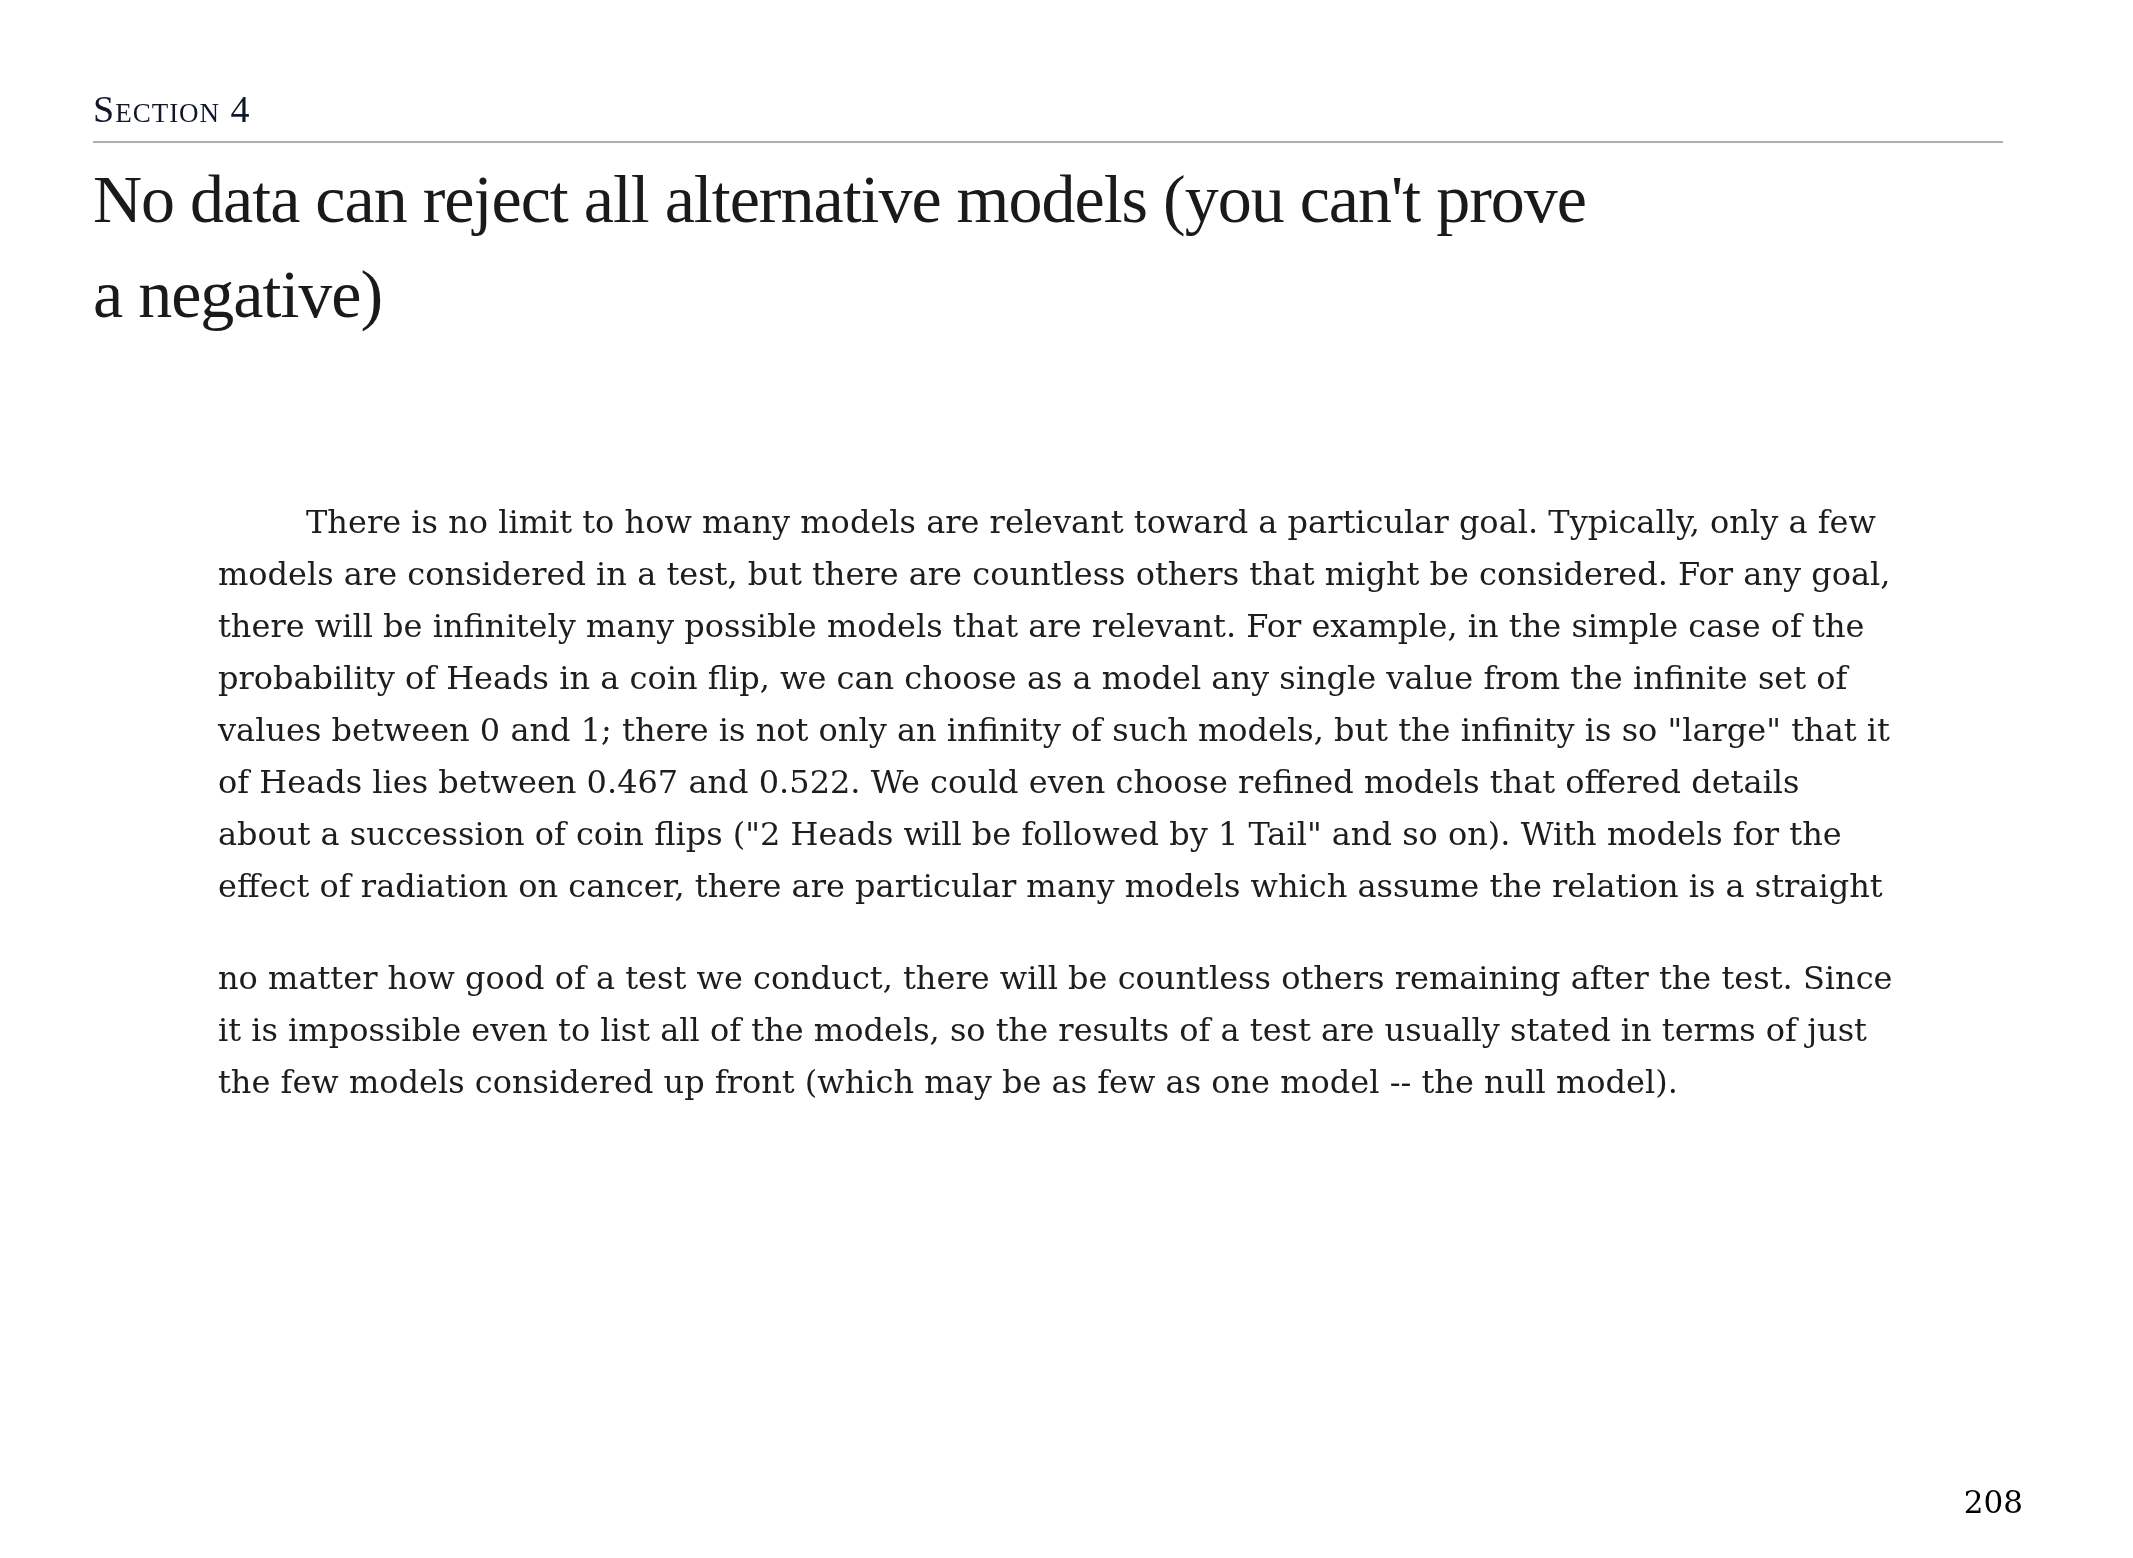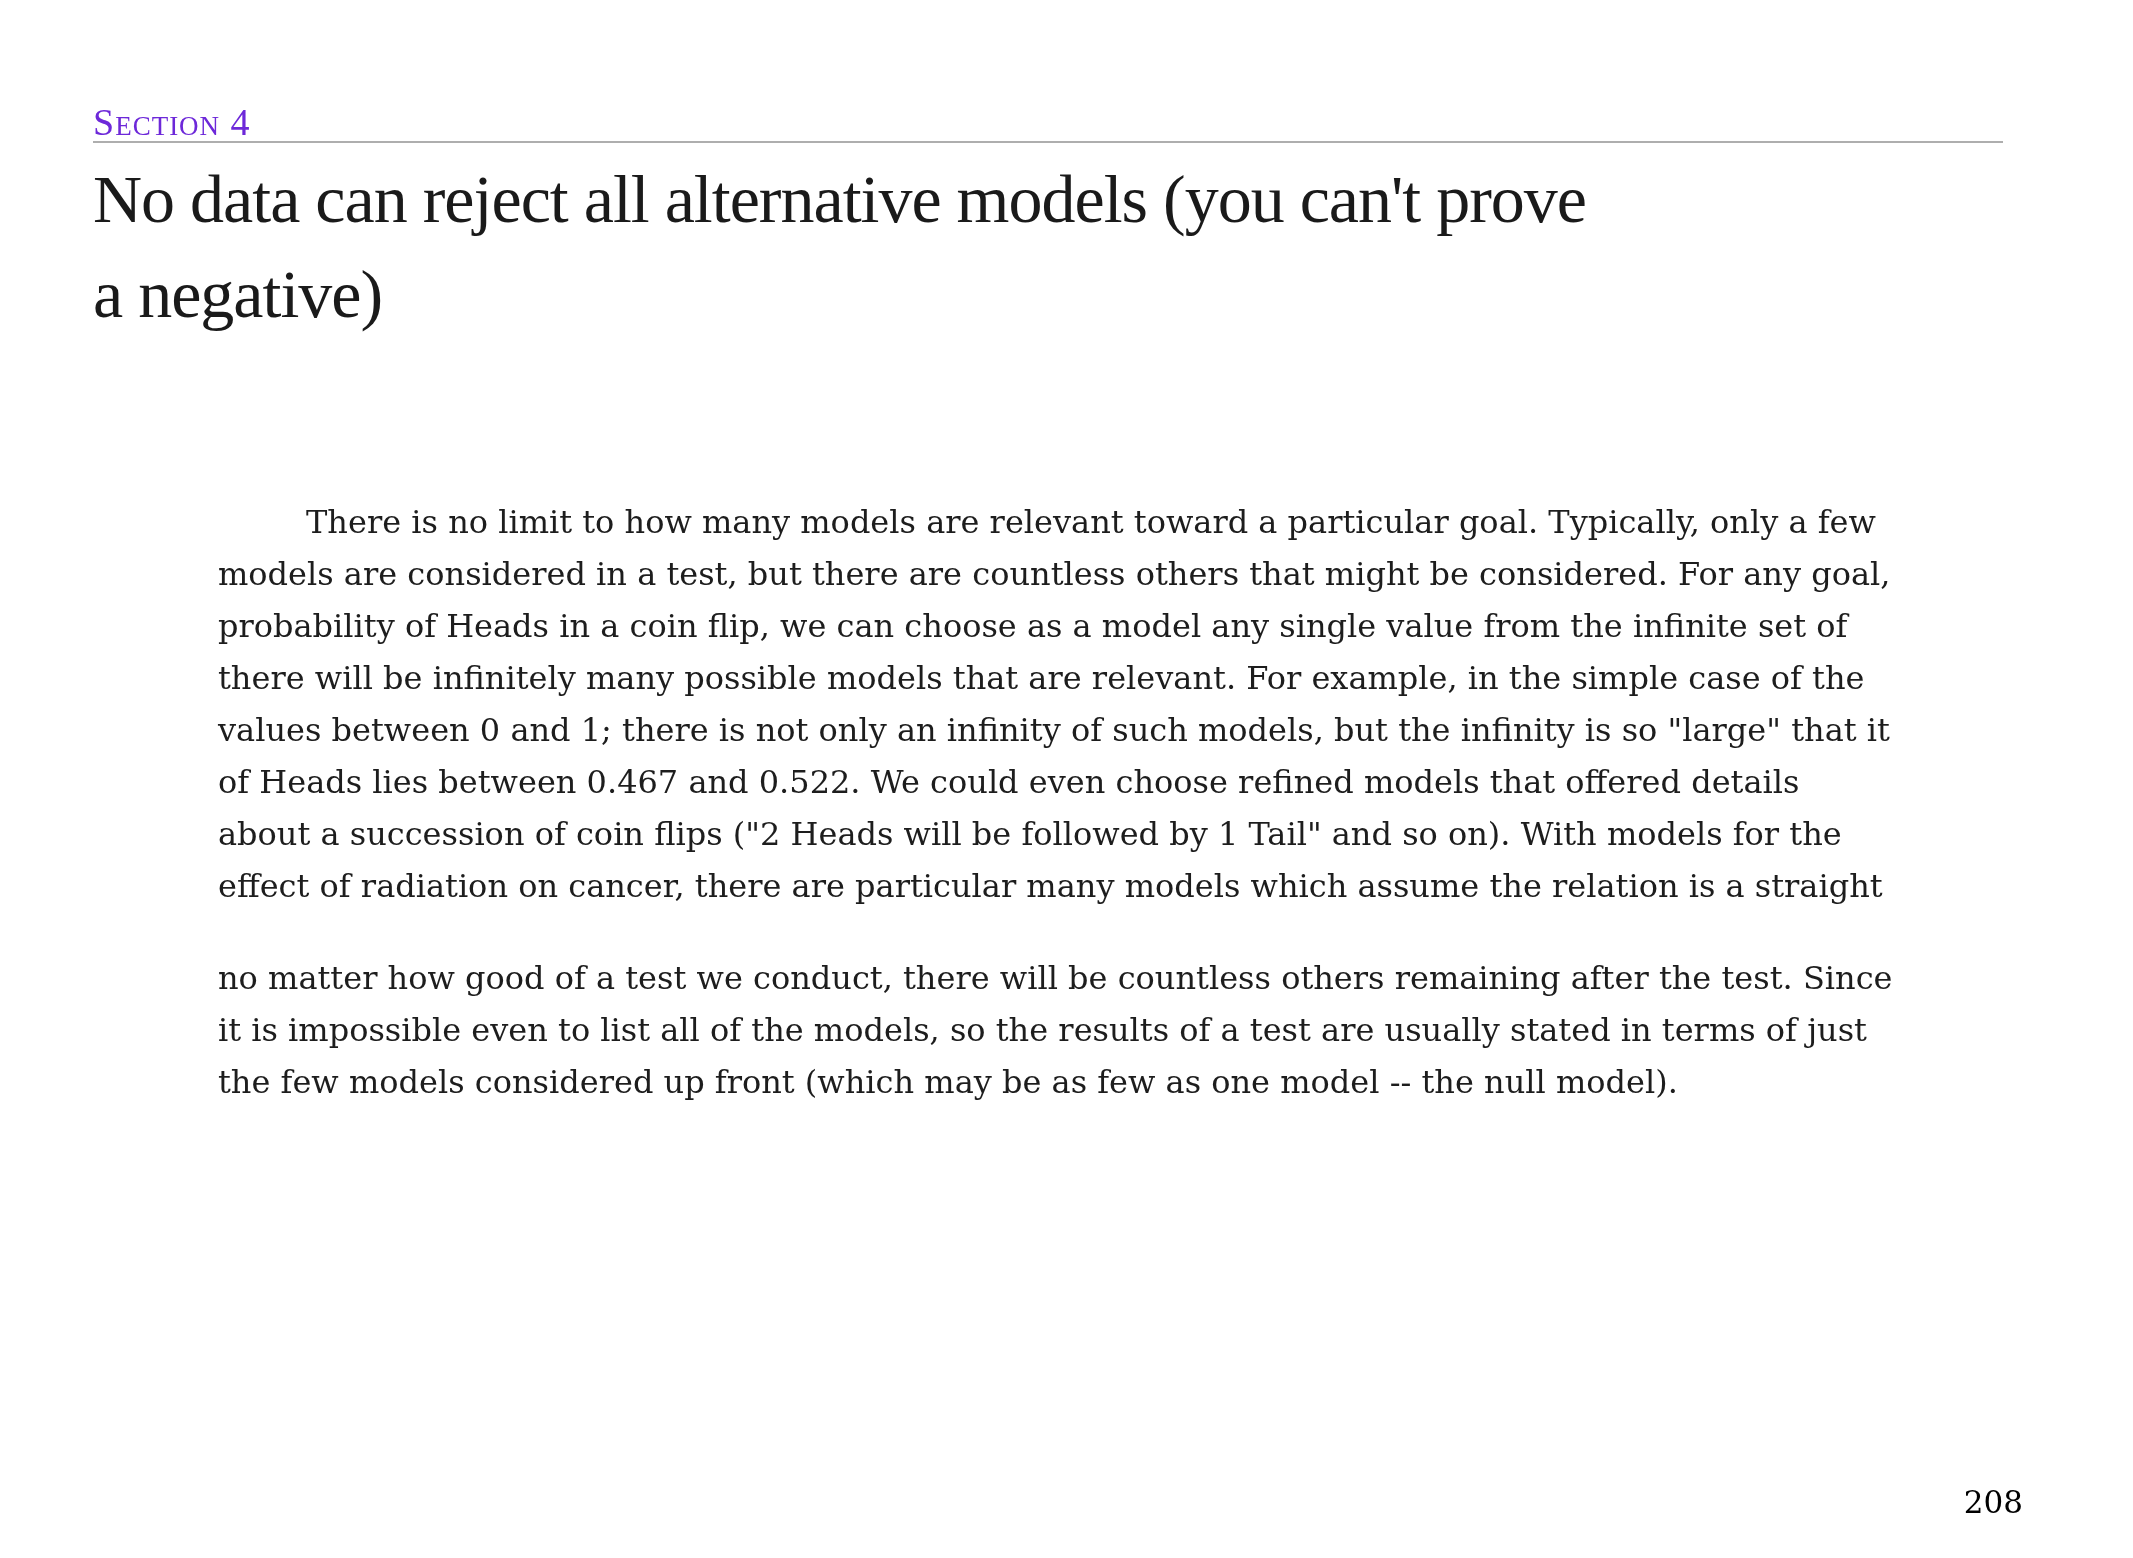--- a/index.html
+++ b/index.html
@@ -11,26 +11,26 @@
     position: relative;
     width: 2133px;
     height: 1558px;
     background: #ffffff;
     overflow: hidden;
     font-family: "Liberation Serif", serif;
   }
   .section-label {
     position: absolute;
     left: 93px;
-    top: 100px;
+    top: 87px;
     font-family: "Liberation Serif", serif;
     font-variant: small-caps;
     font-size: 38px;
     letter-spacing: 1px;
-    color: #6d28d9;
+    color: #0f172a;
     white-space: nowrap;
   }
   .section-rule {
     position: absolute;
     left: 93px;
     top: 141px;
     width: 1910px;
     height: 2px;
     background: #aeaeae;
   }
@@ -82,22 +82,22 @@
   <div class="page-title">
     <div class="title-line">No data can reject all alternative models (you can't prove</div>
     <div class="title-line">a negative)</div>
   </div>
 
   <div class="body-text">
 
     <div class="paragraph">
       <div class="text-line indent">There is no limit to how many models are relevant toward a particular goal. Typically, only a few</div>
       <div class="text-line">models are considered in a test, but there are countless others that might be considered. For any goal,</div>
+      <div class="text-line">there will be infinitely many possible models that are relevant. For example, in the simple case of the</div>
       <div class="text-line">probability of Heads in a coin flip, we can choose as a model any single value from the infinite set of</div>
-      <div class="text-line">there will be infinitely many possible models that are relevant. For example, in the simple case of the</div>
       <div class="text-line">values between 0 and 1; there is not only an infinity of such models, but the infinity is so "large" that it</div>
       <div class="text-line">of Heads lies between 0.467 and 0.522. We could even choose refined models that offered details</div>
       <div class="text-line">about a succession of coin flips ("2 Heads will be followed by 1 Tail" and so on). With models for the</div>
       <div class="text-line">effect of radiation on cancer, there are particular many models which assume the relation is a straight</div>
     </div>
 
     <div class="paragraph">
       <div class="text-line">no matter how good of a test we conduct, there will be countless others remaining after the test. Since</div>
       <div class="text-line">it is impossible even to list all of the models, so the results of a test are usually stated in terms of just</div>
       <div class="text-line">the few models considered up front (which may be as few as one model -- the null model).</div>

